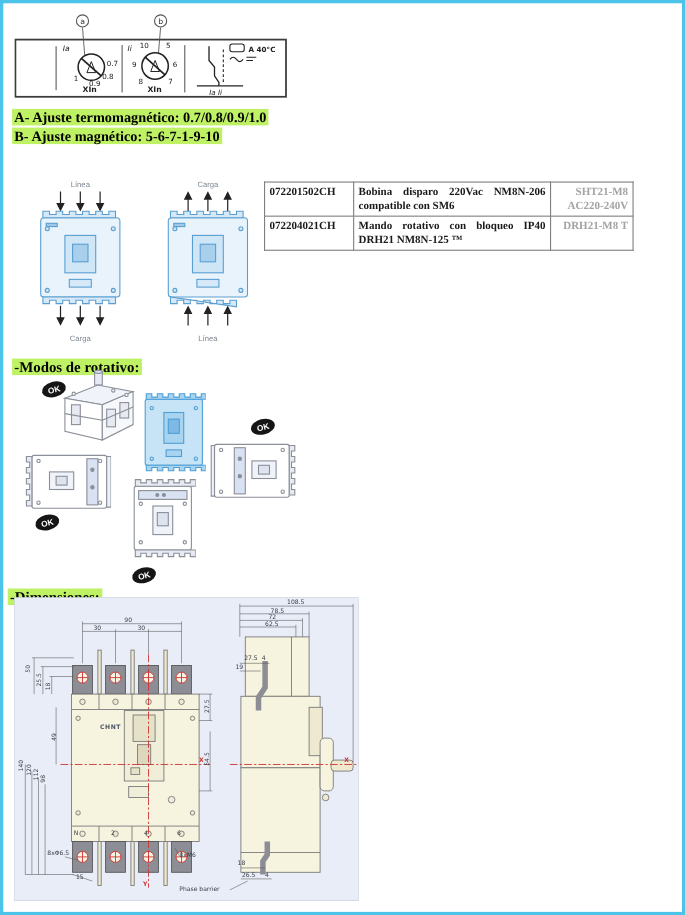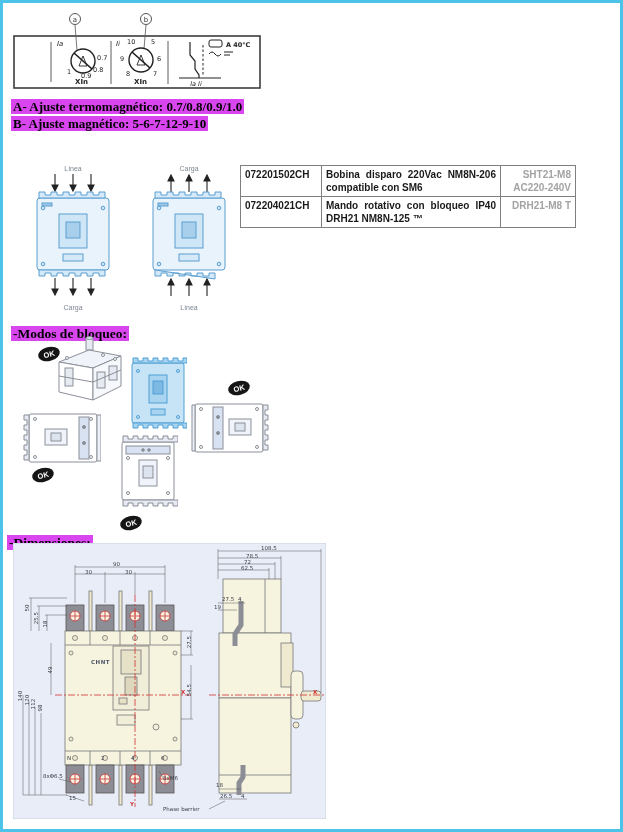--- a/index.html
+++ b/index.html
@@ -2,25 +2,25 @@
 <html><head>
 <meta charset="utf-8">
 <style>
   html,body{margin:0;padding:0;background:#dff2f9;}
   .page{position:relative;width:623px;height:832px;background:#ffffff;
         border:3px solid #4cc4ea;box-sizing:border-box;overflow:hidden;
         font-family:"Liberation Serif",serif;}
   .abs{position:absolute;}
   
   .note-line{font-weight:bold;font-size:13px;line-height:17px;color:#000;}
-  .note-line .hl,.sec-title .hl{background:#d946ef;padding:0 2px;margin-top:16px;}
+  .note-line .hl,.sec-title .hl{background:#bef264;padding:0 2px;margin-top:16px;}
   .sec-title{font-weight:bold;font-size:13.5px;color:#000;}
   
   table.acc{border-collapse:collapse;width:336px;table-layout:fixed;
-            font-family:Liberation Sans, sans-serif;font-size:10px;line-height:1.3;}
+            font-family:Liberation Serif, serif;font-size:10px;line-height:1.3;}
   table.acc td{border:1px solid #7f7f7f;padding:2px 4px;vertical-align:top;}
   td.code{width:72px;font-weight:bold;color:#1a1a1a;}
   td.desc{width:170px;text-align:justify;font-weight:bold;color:#1a1a1a;}
   td.ref{width:66px;color:#a3a3a3;font-weight:bold;text-align:right;}
   
   .feed-fig{width:96px;text-align:center;}
   .feed-label{display:block;font-family:"Liberation Sans",sans-serif;font-size:7px;color:#7d8691;}
   
   .ok-badge{width:22px;height:14px;background:#151515;color:#fff;border-radius:50%;
             font-family:"Liberation Sans",sans-serif;font-size:7.5px;font-weight:bold;
@@ -91,21 +91,21 @@
       <line x1="211" y1="44" x2="220" y2="44" stroke="#222" stroke-width="1"></line>
       <line x1="211" y1="47" x2="217" y2="47" stroke="#222" stroke-width="1"></line>
       <text x="213" y="39" font-size="6.5" font-weight="bold" fill="#222">A 40°C</text>
     </g>
   </svg>
 
   <div class="abs note-line" style="left:8px;top:95px">
     <span class="hl">A- Ajuste termomagnético: 0.7/0.8/0.9/1.0</span>
   </div>
   <div class="abs note-line" style="left:8px;top:112px">
-    <span class="hl">B- Ajuste magnético: 5-6-7-12-9-10</span>
+    <span class="hl">B- Ajuste magnético: 5-6-7-1-9-10</span>
   </div>
 
 
   <div class="abs feed-fig" style="left:22px;top:162px">
     <span class="feed-label">Línea</span>
     <svg width="96" height="128" viewBox="0 0 96 128">
       <g stroke="#222" stroke-width="1.1" fill="#222">
         <line x1="30" y1="2" x2="30" y2="14"></line>
           <line x1="48" y1="2" x2="48" y2="14"></line>
           <line x1="66" y1="2" x2="66" y2="14"></line>
@@ -179,21 +179,21 @@
     </tr>
     <tr>
       <td class="code">072204021CH</td>
       <td class="desc">Mando rotativo con bloqueo IP40 DRH21 NM8N-125 ™</td>
       <td class="ref">DRH21-M8 T</td>
     </tr>
   </tbody>
     </table>
 
   <div class="abs sec-title" style="left:8px;top:323px">
-    <span class="hl">-Modos de bloqueo:</span>
+    <span class="hl">-Modos de rotativo:</span>
   </div>
 
   <svg class="abs" style="left:50px;top:333px" width="72" height="66" viewBox="0 0 72 66">
     <g stroke="#8a8f98" fill="#ffffff" stroke-width="1">
       <rect x="33" y="2" width="7" height="12" fill="#e7eaf2"></rect>
       <ellipse cx="36.5" cy="2" rx="3.5" ry="1.5" fill="#d7dce8"></ellipse>
       <polygon points="6,26 36,14 68,20 40,32" fill="#f0f3f9"></polygon>
       <polygon points="6,26 40,32 40,64 6,56" fill="#ffffff"></polygon>
       <polygon points="40,32 68,20 68,50 40,64" fill="#f6f8fb"></polygon>
       <rect x="12" y="32" width="8" height="18" fill="#e7eaf2"></rect>

